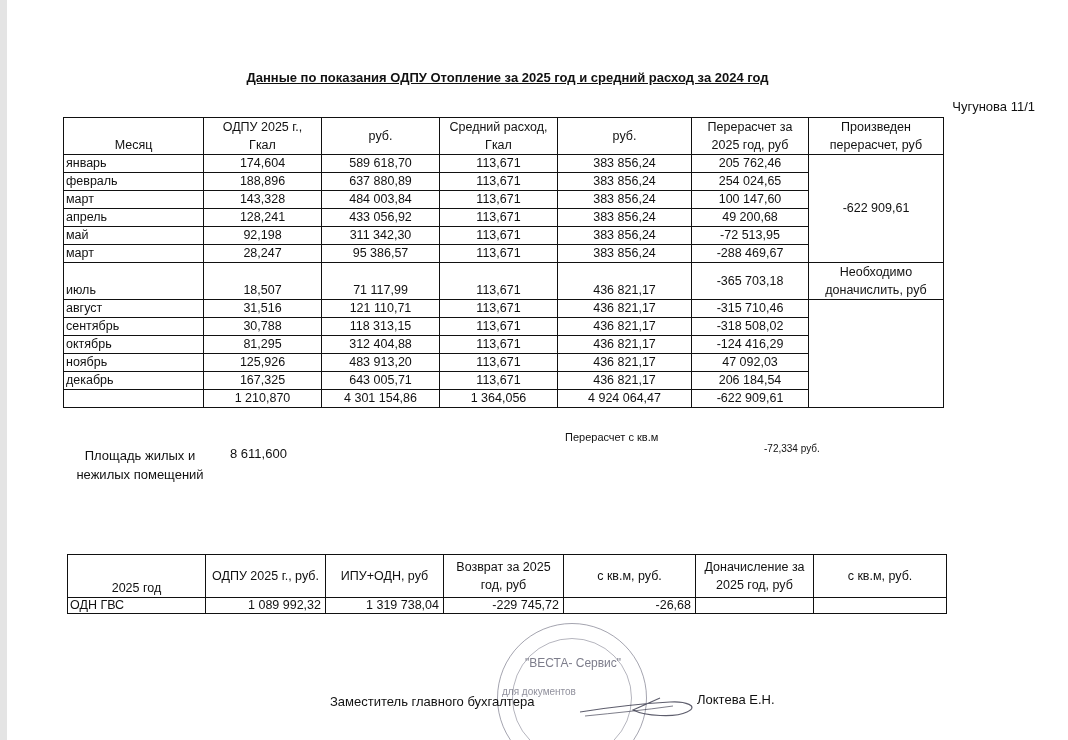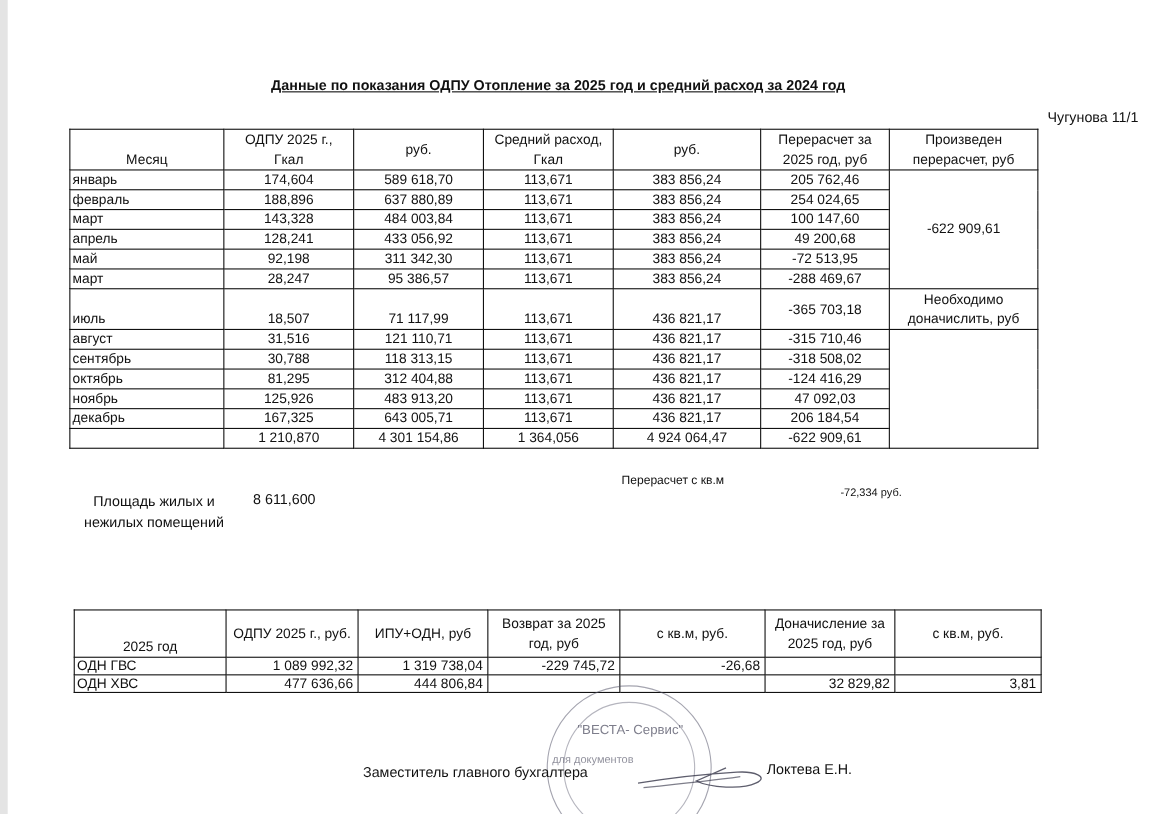--- a/index.html
+++ b/index.html
@@ -215,29 +215,20 @@
   <tbody>
     <tr>
       <td class="n">ОДН ГВС</td>
       <td>1 089 992,32</td>
       <td>1 319 738,04</td>
       <td>-229 745,72</td>
       <td>-26,68</td>
       <td></td>
       <td></td>
     </tr>
-    <tr>
-      <td class="n">ОДН ХВС</td>
-      <td>477 636,66</td>
-      <td>444 806,84</td>
-      <td></td>
-      <td></td>
-      <td>32 829,82</td>
-      <td>3,81</td>
-    </tr>
   </tbody>
 </table>
 
 <div class="stamp">
   <div class="stamp-inner"></div>
   <div class="stamp-name">"ВЕСТА- Сервис"</div>
   <div class="stamp-doc">для документов</div>
 </div>
 
 <svg class="signature" width="130" height="50" viewBox="0 0 130 50">

